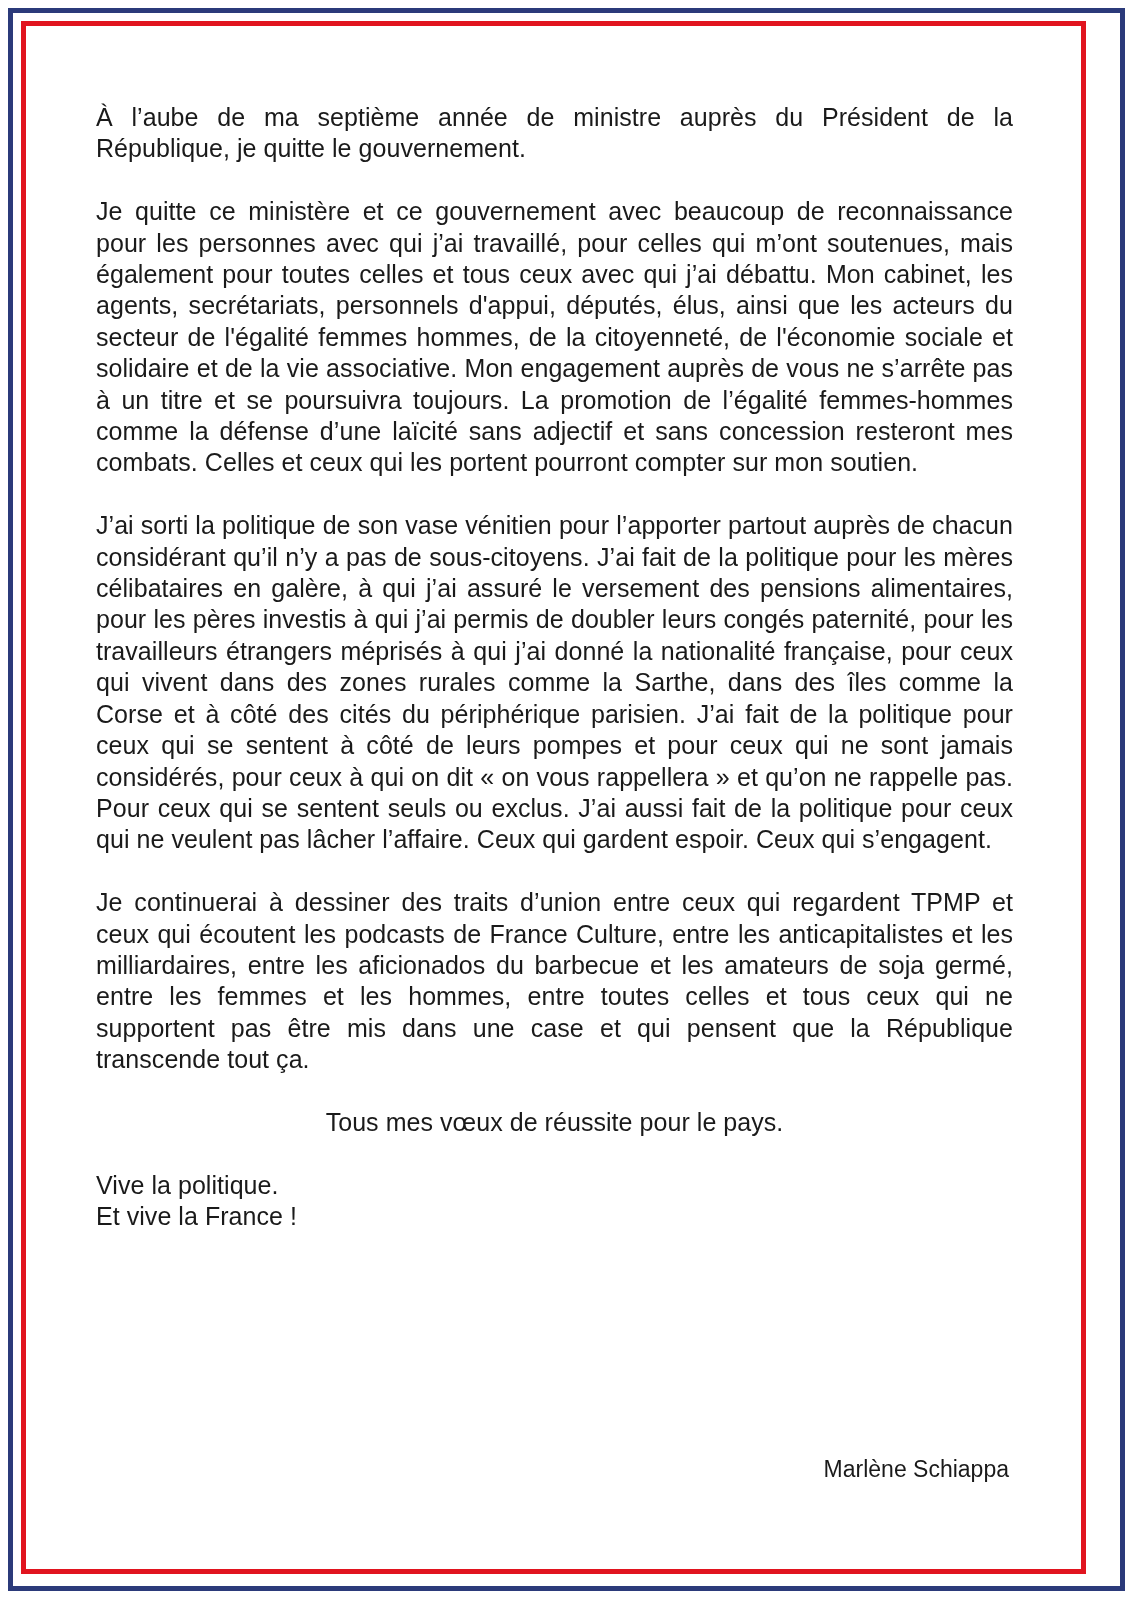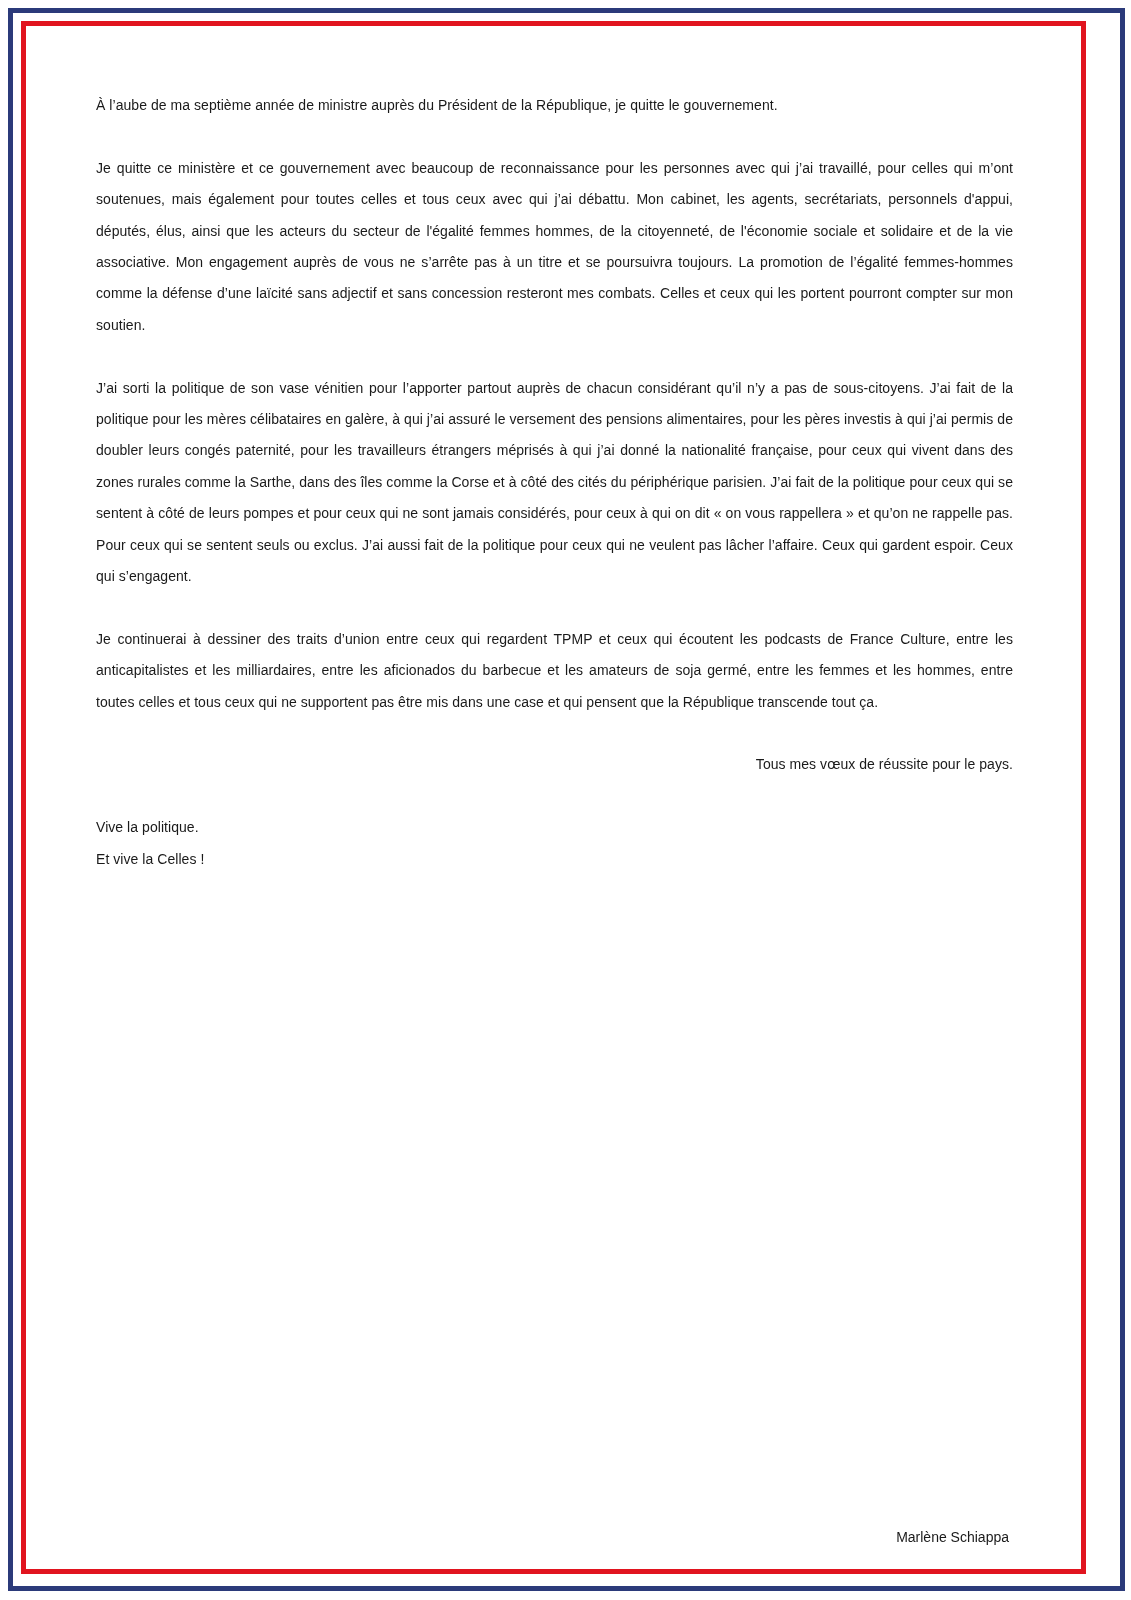--- a/index.html
+++ b/index.html
@@ -28,61 +28,61 @@
       position: absolute;
       left: 21px;
       top: 21px;
       width: 1055px;
       height: 1543px;
       border: 5px solid #e1141f;
     }
     .letter-body {
       position: absolute;
       left: 96px;
-      top: 90px;
+      top: 102px;
       width: 917px;
-      font-size: 14px;
+      font-size: 25px;
       line-height: 31.4px;
       letter-spacing: 0.05px;
     }
     .para {
       margin: 0 0 31.4px 0;
       text-align: justify;
     }
     .para.left {
-      text-align: right;
+      text-align: center;
     }
     .line {
       display: block;
     }
     .closing {
       margin: 0;
     }
     .signature {
       position: absolute;
       right: 122px;
-      top: 1523px;
-      font-size: 14px;
+      top: 1455px;
+      font-size: 23px;
       line-height: 28px;
       white-space: nowrap;
     }
   </style>
 </head>
 <body style="color: rgb(26, 26, 26); background: rgb(255, 255, 255);">
 
 <div class="frame-outer" style="border-color: rgb(43, 58, 122);"></div>
 <div class="frame-inner" style="border-color: rgb(225, 20, 31);"></div>
 
 <div class="letter-body">
   <p class="para">
     <span class="line">À l’aube de ma septième année de ministre auprès du Président de la République, je quitte le gouvernement.</span>
   </p>
   <p class="para">Je quitte ce ministère et ce gouvernement avec beaucoup de reconnaissance pour les personnes avec qui j’ai travaillé, pour celles qui m’ont soutenues, mais également pour toutes celles et tous ceux avec qui j’ai débattu. Mon cabinet, les agents, secrétariats, personnels d'appui, députés, élus, ainsi que les acteurs du secteur de l'égalité femmes hommes, de la citoyenneté, de l'économie sociale et solidaire et de la vie associative. Mon engagement auprès de vous ne s’arrête pas à un titre et se poursuivra toujours. La promotion de l’égalité femmes-hommes comme la défense d’une laïcité sans adjectif et sans concession resteront mes combats. Celles et ceux qui les portent pourront compter sur mon soutien.</p>
   <p class="para">J’ai sorti la politique de son vase vénitien pour l’apporter partout auprès de chacun considérant qu’il n’y a pas de sous-citoyens. J’ai fait de la politique pour les mères célibataires en galère, à qui j’ai assuré le versement des pensions alimentaires, pour les pères investis à qui j’ai permis de doubler leurs congés paternité, pour les travailleurs étrangers méprisés à qui j’ai donné la nationalité française, pour ceux qui vivent dans des zones rurales comme la Sarthe, dans des îles comme la Corse et à côté des cités du périphérique parisien. J’ai fait de la politique pour ceux qui se sentent à côté de leurs pompes et pour ceux qui ne sont jamais considérés, pour ceux à qui on dit « on vous rappellera » et qu’on ne rappelle pas. Pour ceux qui se sentent seuls ou exclus. J’ai aussi fait de la politique pour ceux qui ne veulent pas lâcher l’affaire. Ceux qui gardent espoir. Ceux qui s’engagent.</p>
   <p class="para">Je continuerai à dessiner des traits d’union entre ceux qui regardent TPMP et ceux qui écoutent les podcasts de France Culture, entre les anticapitalistes et les milliardaires, entre les aficionados du barbecue et les amateurs de soja germé, entre les femmes et les hommes, entre toutes celles et tous ceux qui ne supportent pas être mis dans une case et qui pensent que la République transcende tout ça.</p>
   <p class="para left">Tous mes vœux de réussite pour le pays.</p>
   <p class="closing">
     <span class="line">Vive la politique.</span>
-    <span class="line">Et vive la Celles !</span>
+    <span class="line">Et vive la France !</span>
   </p>
 </div>
 
 <div class="signature">Marlène Schiappa</div>
 
 </body></html>

